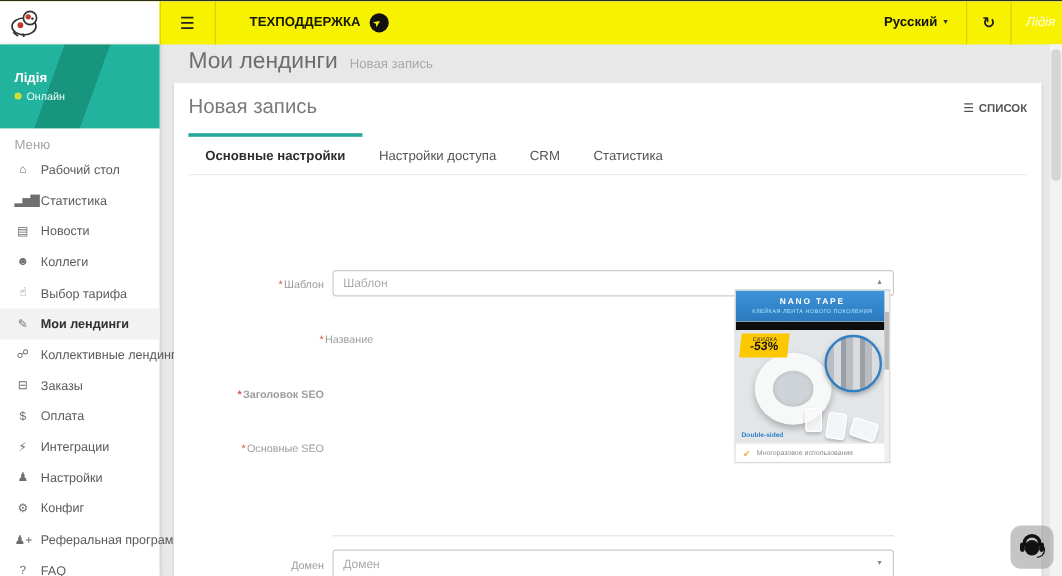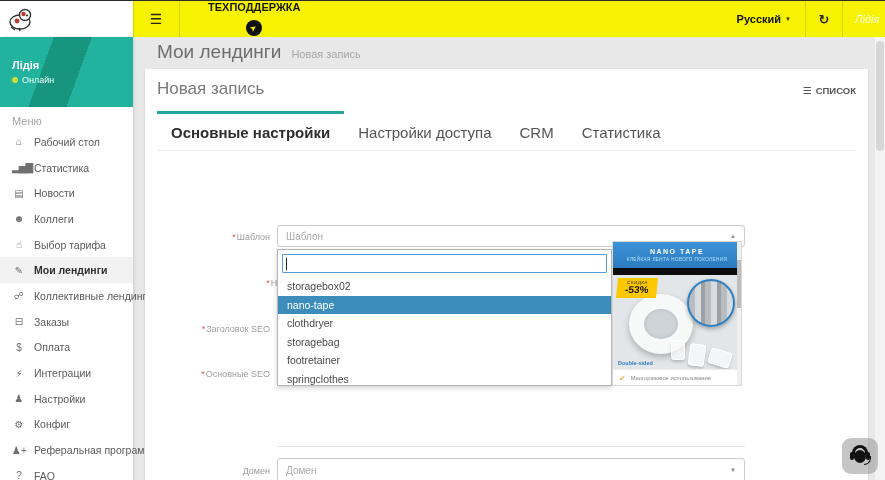--- a/index.html
+++ b/index.html
@@ -8,21 +8,21 @@
   .page { position:relative; width:885px; height:480px; background:#e8e8e8; border-top:1px solid #2b2b2b; overflow:hidden; }
 
   
   .topbar { position:absolute; left:0; top:0; width:885px; height:36px; background:#f7f200; }
   .logo { position:absolute; left:0; top:0; width:133px; height:36px; background:#fff; display:flex; align-items:center; padding-left:7px; gap:5px; }
   .logo-mark { width:26px; height:24px; flex:0 0 auto; }
   .logo-text .brand { font-size:14px; font-weight:bold; color:#111; letter-spacing:.2px; line-height:14px; }
   .logo-text .tagline { font-size:5px; color:#222; background:#f7f200; padding:1px 2px; display:inline-block; margin-top:1px; white-space:nowrap; }
   .hamburger { position:absolute; left:141px; top:0; width:30px; height:36px; display:flex; align-items:center; justify-content:center; font-size:14px; color:#222; cursor:pointer; }
   .topbar .vdiv { position:absolute; top:0; width:1px; height:36px; background:#d8d200; }
-  .support-btn { position:absolute; left:208px; top:0; height:36px; display:flex; align-items:center; gap:7px; font-size:11px; font-weight:bold; color:#1a1a00; cursor:pointer;flex-direction:column; }
+  .support-btn { position:absolute; left:208px; top:0; height:36px; display:flex; align-items:center; gap:7px; font-size:11px; font-weight:bold; color:#1a1a00; cursor:pointer; }
   .tg-circle { width:16px; height:16px; border-radius:50%; background:#111; display:flex; align-items:center; justify-content:center; }
   .tg-plane { color:#f7f200; font-size:8px; transform:rotate(-35deg) translatex(-1px); line-height:8px; }
   .tb-right { position:absolute; right:0; top:0; height:36px; display:flex; align-items:center; }
   .lang-btn { font-size:11px; font-weight:bold; color:#111; padding:12px 14px; height:36px; display:flex; align-items:center; gap:4px; cursor:pointer; }
   .lang-caret { font-size:8px; color:#333; }
   .refresh-btn { width:38px; height:36px; display:flex; align-items:center; justify-content:center; font-size:13px; font-weight:bold; color:#222; cursor:pointer; border-left:1px solid #d8d200; border-right:1px solid #d8d200; }
   .user-link { font-size:11px; color:#fffde8; font-style:italic; padding:0 6px 0 12px; width:42px; overflow:hidden; white-space:nowrap; cursor:pointer; }
 
   
   .sidebar { position:absolute; left:0; top:36px; width:133px; height:444px; background:#fff; box-shadow:1px 0 3px rgba(0,0,0,.12); }
@@ -43,34 +43,34 @@
   .main-title { font-size:19px; color:#6e6e6e; font-weight:normal; }
   .main-crumb { font-size:11px; color:#a8a8a8; }
 
   .card { position:absolute; left:145px; top:68px; width:723px; height:412px; background:#fff; box-shadow:0 1px 2px rgba(0,0,0,.15); }
   .card-head { position:absolute; left:12px; top:10px; right:12px; display:flex; justify-content:space-between; align-items:flex-start; }
   .card-title { font-size:17px; color:#7a7a7a; font-weight:normal; }
   .list-btn { display:flex; align-items:center; gap:4px; font-size:9.5px; font-weight:bold; color:#555; background:none; border:none; cursor:pointer; margin-top:6px; font-family:inherit; }
   .list-btn .li-icon { font-size:10px; }
 
   .tabs { position:absolute; left:12px; top:42px; right:12px; display:flex; border-bottom:1px solid #ececec; }
-  .tab { padding:10px 14px 9px 14px; font-size:15px; color:#555; cursor:pointer; border-top:3px solid transparent;text-align:right; }
+  .tab { padding:10px 14px 9px 14px; font-size:11px; color:#555; cursor:pointer; border-top:3px solid transparent;text-align:right; }
   .tab.active { border-top:3px solid #26a69a; font-weight:bold; color:#2e2e2e; }
 
   
   .form { position:absolute; left:0; top:68px; right:0; bottom:0; }
   .flabel { position:absolute; width:125px; text-align:right; font-size:9px; color:#9d9d9d; }
   .req { color:#d9534f; margin-right:1px; }
   .select-box { position:absolute; left:132px; width:468px; height:22px; border:1px solid #ccc; border-radius:3px; background:#fff; display:flex; align-items:center; padding:0 8px; font-size:10px; color:#aaa; cursor:pointer; }
   .select-caret { position:absolute; right:8px; font-size:8px; color:#888; }
 
   .row-template-label { top:95px; }
   .row-template-field { top:88px; }
   .row-name-label { top:141px;margin-left:41px; }
-  .row-seotitle-label { top:187px; }
+  .row-seotitle-label { top:187px;font-weight:bold; }
   .row-seodesc-label { top:232px; }
   .seo-underline { position:absolute; left:132px; top:309px; width:468px; height:1px; background:#e3e3e3; }
   .row-domain-label { top:329px; }
   .row-domain-field { top:321px; height:24px; }
 
   
   .dropdown { position:absolute; left:132px; top:112px; width:335px; height:137px; background:#fff; border:1px solid #b5b5b5; box-shadow:0 2px 5px rgba(0,0,0,.18); z-index:5; }
   .dd-search { margin:4px; height:19px; border:1px solid #5a9bd5; border-radius:1px; display:flex; align-items:center; padding-left:3px; }
   .dd-cursor { width:1px; height:12px; background:#222; }
   .dd-list { margin-top:2px; }
@@ -244,34 +244,20 @@
       <div class="select-box row-template-field">
         <span>Шаблон</span>
         <span class="select-caret" style="font-size:6px">▲</span>
       </div>
 
       <div class="flabel row-name-label"><span class="req">*</span><span>Название</span></div>
       <div class="flabel row-seotitle-label"><span class="req">*</span><span>Заголовок SEO</span></div>
       <div class="flabel row-seodesc-label"><span class="req">*</span><span>Основные SEO</span></div>
       <div class="seo-underline"></div>
 
-      <div class="dropdown">
-        <div class="dd-search">
-          <span class="dd-cursor"></span>
-          <span></span>
-        </div>
-        <div class="dd-list">
-          <div class="dd-option">storagebox02</div>
-          <div class="dd-option selected">nano-tape</div>
-          <div class="dd-option">clothdryer</div>
-          <div class="dd-option">storagebag</div>
-          <div class="dd-option">footretainer</div>
-          <div class="dd-option">springclothes</div>
-        </div>
-      </div>
 
       <div class="preview">
         <div class="pv-header">
           <div class="pv-title">NANO TAPE</div>
           <div class="pv-subtitle">КЛЕЙКАЯ ЛЕНТА НОВОГО ПОКОЛЕНИЯ</div>
         </div>
         <div class="pv-photo">
           <div class="pv-topstrip"></div>
           <div class="pv-roll"></div>
           <div class="pv-inset"></div>

